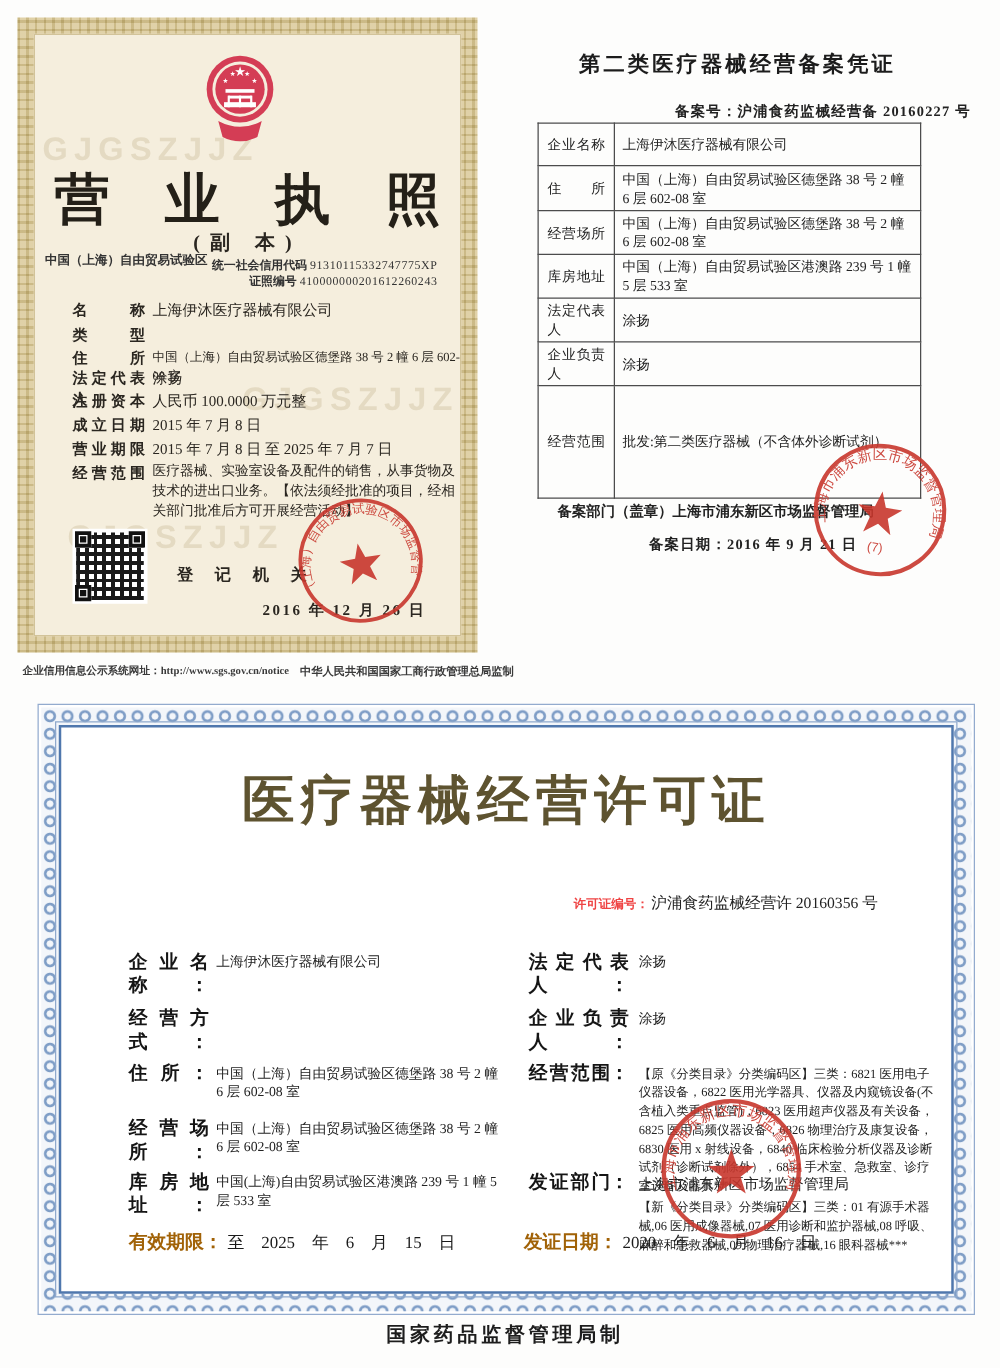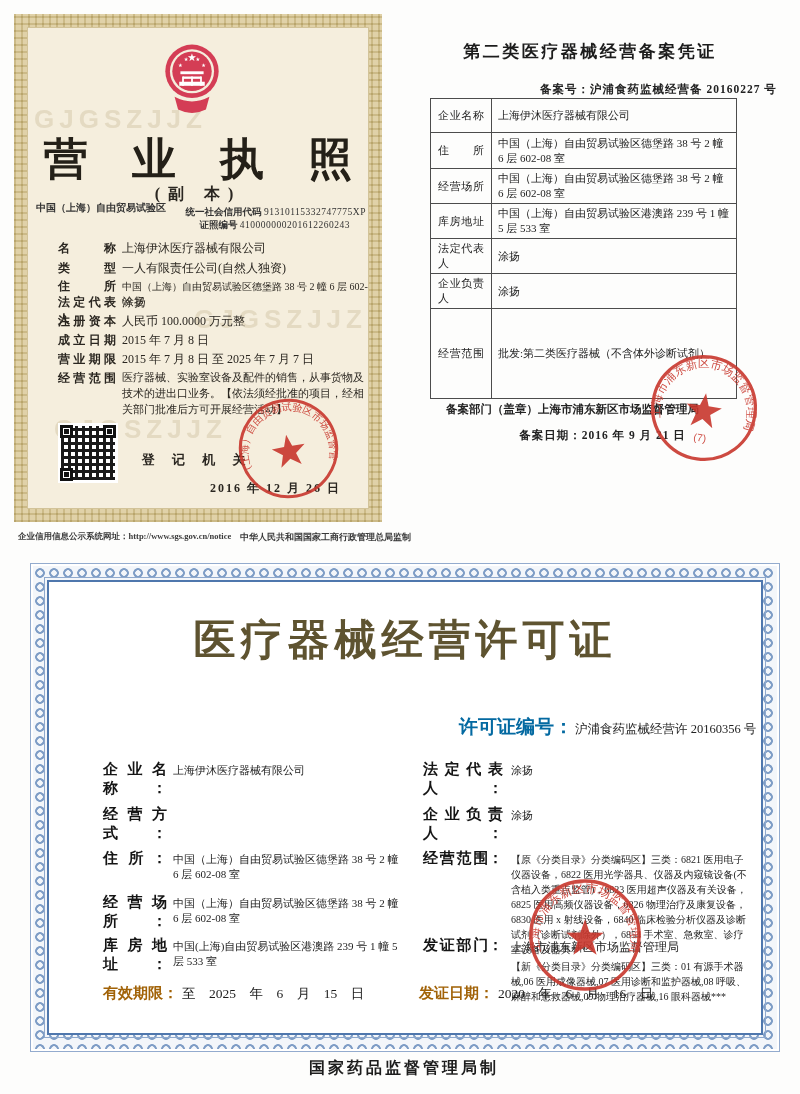--- a/index.html
+++ b/index.html
@@ -18,21 +18,21 @@
   .bl-inner{position:absolute;inset:13px;background:#f5eedd;border:1px solid #d2c399;}
   .bl .wm{position:absolute;font-family:"Liberation Sans",sans-serif;font-weight:bold;
     color:rgba(190,173,132,.30);font-size:26px;letter-spacing:5px;z-index:1;}
   .bl-emblem{position:absolute;left:149px;top:27px;z-index:2;}
   .bl-title{position:absolute;left:0;top:116px;width:100%;text-align:center;z-index:2;
     font-family:"Liberation Sans","DejaVu Sans",sans-serif;font-weight:900;font-size:44px;
     letter-spacing:16px;text-indent:16px;color:#242018;}
   .bl-sub{position:absolute;left:0;top:170px;width:100%;text-align:center;z-index:2;
     font-size:16px;font-weight:bold;letter-spacing:8px;color:#2a2620;}
   .bl-region{position:absolute;left:22px;top:187px;z-index:2;font-size:10px;font-weight:bold;color:#333;}
-  .bl-code1{position:absolute;right:16px;top:192px;z-index:2;font-size:9.5px;font-weight:bold;color:#333;}
+  .bl-code1{position:absolute;right:32px;top:192px;z-index:2;font-size:9.5px;font-weight:bold;color:#333;}
   .bl-code2{position:absolute;right:32px;top:205px;z-index:2;font-size:9.5px;font-weight:bold;color:#333;}
   .bl-code1 .num,.bl-code2 .num{font-weight:normal;letter-spacing:.5px;}
   .bl-row{position:absolute;left:44px;z-index:2;display:flex;}
   .bl-label{display:inline-block;width:58px;font-size:12px;font-weight:bold;color:#2a2620;
     text-align:justify;text-align-last:justify;flex:none;}
   .bl-value{display:inline-block;margin-left:6px;font-size:12px;color:#2a2620;width:252px;line-height:1.45;}
   .bl-value.sm{font-size:10px;padding-top:2px;}
   .qr{position:absolute;left:44px;top:409px;width:60px;height:60px;z-index:2;background:#fff;
     padding:3px;box-sizing:border-box;}
   .qr-mod{width:100%;height:100%;position:relative;
@@ -65,21 +65,21 @@
   .ol{position:absolute;left:30px;top:563px;width:748px;height:487px;background:#fff;border:1px solid #93abce;}
   .ol-band{position:absolute;inset:2px;
     background-color:#f3f6fa;
     background-image:radial-gradient(circle at 7px 7px,rgba(0,0,0,0) 2.5px,#7e9dc6 3px 4.5px,rgba(0,0,0,0) 5.2px);
     background-size:14px 14px;}
   .ol-inner{position:absolute;inset:16px;background:#fff;border:2.5px solid #4f77ad;outline:1px solid #8fa9cd;outline-offset:2px;}
   .ol-title{position:absolute;left:0;top:48px;width:100%;text-align:center;z-index:2;
     font-family:"Liberation Sans","DejaVu Sans",sans-serif;font-weight:900;font-size:42px;
     letter-spacing:5px;color:#5e5330;}
   .ol-licno{position:absolute;left:428px;top:150px;z-index:2;display:flex;align-items:baseline;}
-  .ol-licno .lab{font-family:"Liberation Sans",sans-serif;font-weight:bold;font-size:19px;color:#0369a1;}
+  .ol-licno .lab{font-family:"Liberation Sans",sans-serif;font-weight:bold;font-size:10px;color:#ef4444;}
   .ol-licno .val{font-size:12.5px;color:#222;margin-left:2px;}
   .ol-field{position:absolute;display:flex;z-index:2;}
   .ol-field .lab{font-family:"Liberation Sans",sans-serif;font-weight:bold;font-size:15px;color:#151515;
     display:inline-block;text-align:justify;text-align-last:justify;flex:none;}
   .ol-field .lab::after{content:"：";font-weight:bold;margin-left:-2px;}
   .ol-field.colL .lab{width:64px;margin-left:0;}
   .ol-field.colL{left:72px;}
   .ol-field.colL .val{width:228px;margin-left:6px;font-size:11px;line-height:1.4;color:#222;padding-top:3px;}
   .ol-field.colR{left:392px;}
   .ol-field.colR .lab{width:80px;}
@@ -133,21 +133,20 @@
     <span>证照编号</span>
     <span class="num">410000000201612260243</span>
   </div>
 
   <div class="bl-row" style="top:226px">
     <span class="bl-label">名称</span>
     <span class="bl-value">上海伊沐医疗器械有限公司</span>
   </div>
   <div class="bl-row" style="top:246px">
     <span class="bl-label">类型</span>
-    <span class="bl-value">一人有限责任公司(自然人独资)</span>
   </div>
   <div class="bl-row" style="top:264px">
     <span class="bl-label">住所</span>
     <span class="bl-value sm">中国（上海）自由贸易试验区德堡路 38 号 2 幢 6 层 602-08 室</span>
   </div>
   <div class="bl-row" style="top:280px">
     <span class="bl-label">法定代表人</span>
     <span class="bl-value">涂扬</span>
   </div>
   <div class="bl-row" style="top:299px">

